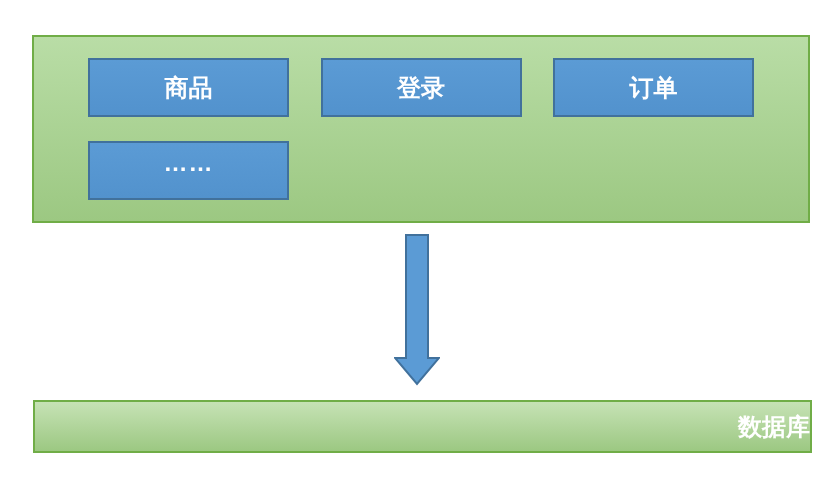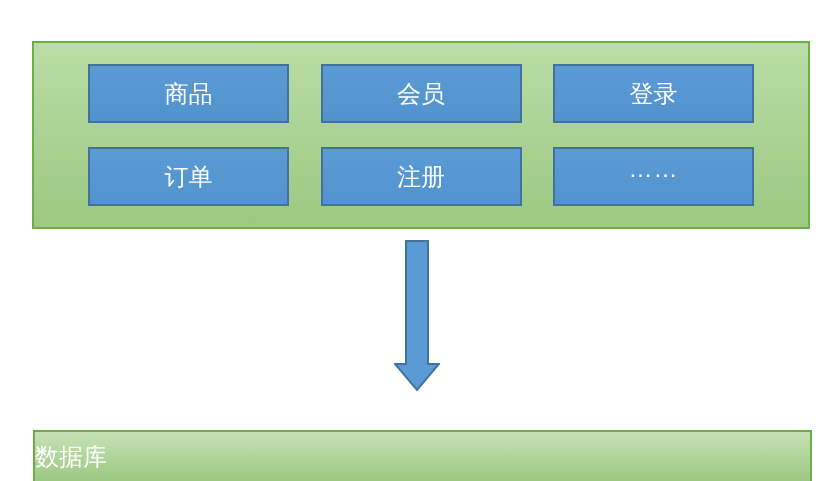--- a/index.html
+++ b/index.html
@@ -14,21 +14,21 @@
     --label-text:#FFFFFF;
   }
   html,body{margin:0;padding:0;}
   body{
     width:838px;height:481px;
     background:#ffffff;
     font-family:"Liberation Sans","DejaVu Sans",sans-serif;
     position:relative;
     overflow:hidden;
   }
-  .canvas{position:absolute;left:0;top:18px;width:838px;height:416px;}
+  .canvas{position:absolute;left:0;top:12px;width:838px;height:416px;font-weight:bold;}
 
   
   .app-panel{
     position:absolute;
     left:32px;top:23px;
     width:778px;height:188px;
     box-sizing:border-box;
     border:2px solid var(--green-border);
     background:linear-gradient(180deg,var(--green-top) 0%,var(--green-bottom) 100%);
     display:grid;
@@ -58,47 +58,40 @@
   }
 
   
   .db-bar{
     position:absolute;
     left:33px;top:388px;
     width:779px;height:53px;
     box-sizing:border-box;
     border:2px solid var(--green-border);
     background:linear-gradient(180deg,var(--db-top) 0%,var(--db-bottom) 100%);
-    display:flex;align-items:center;justify-content:flex-start;
+    display:flex;align-items:center;justify-content:flex-end;
     color:var(--label-text);
     font-size:24px;
     line-height:1;
-    margin-top:24px;
   }
 </style>
 </head>
 <body>
 
 <div class="canvas">
 
   <div class="app-panel">
     <div class="module-box">
       <span class="label">商品</span>
     </div>
     <div class="module-box">
-      <span class="label">会员</span>
-    </div>
-    <div class="module-box">
       <span class="label">登录</span>
     </div>
     <div class="module-box">
       <span class="label">订单</span>
-    </div>
-    <div class="module-box">
-      <span class="label">注册</span>
     </div>
     <div class="module-box more">
       <span class="label">……</span>
     </div>
   </div>
 
   <svg class="down-arrow" viewBox="0 0 46 152" xmlns="http://www.w3.org/2000/svg">
     <polygon points="12,1 34,1 34,124 45,124 23,150 1,124 12,124" stroke-width="2" stroke="#41719C" fill="#5B9BD5"></polygon>
   </svg>
 

